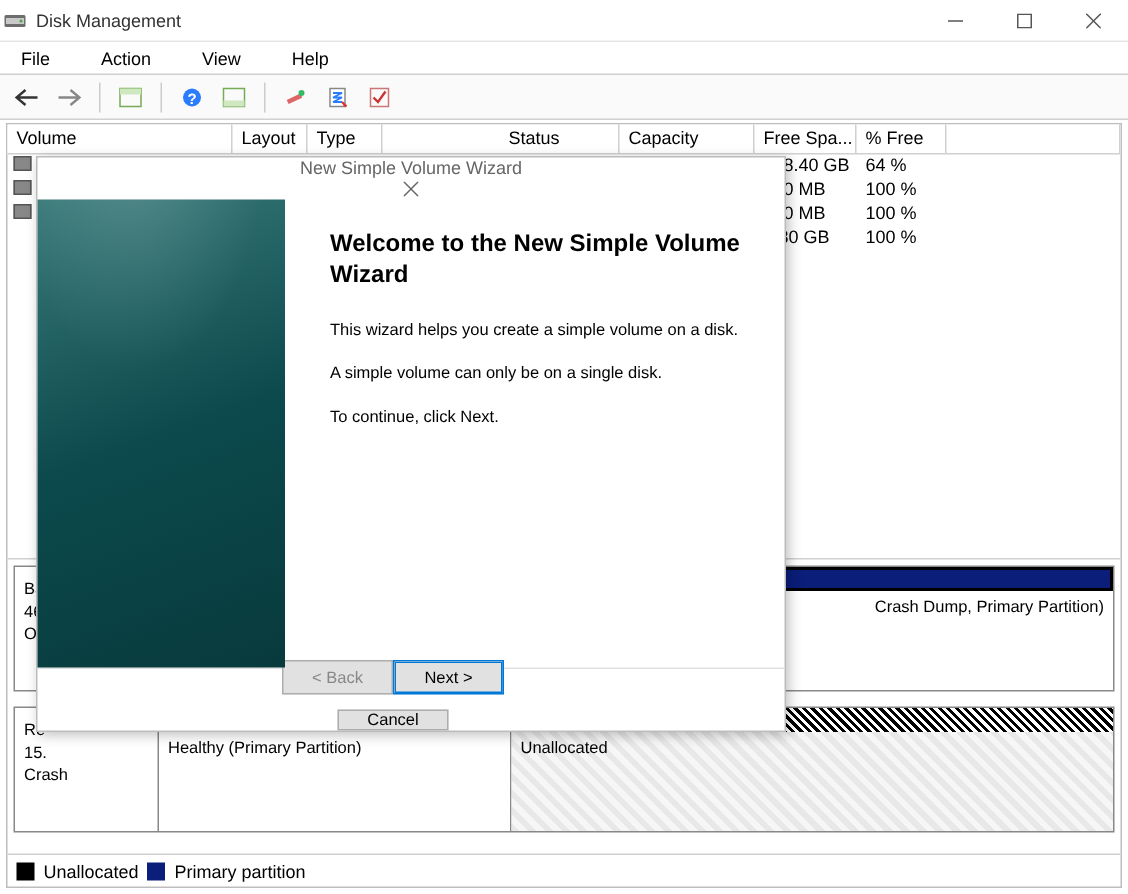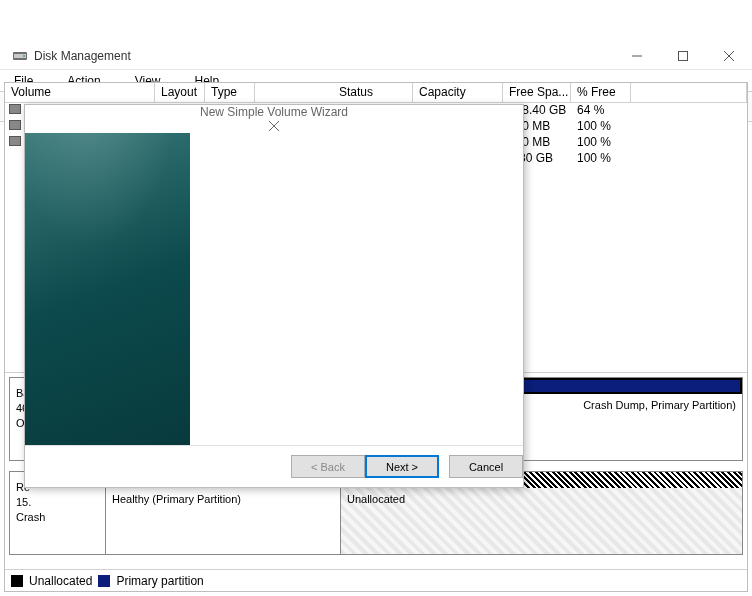--- a/index.html
+++ b/index.html
@@ -1,19 +1,19 @@
 <!DOCTYPE html>
 <html><head>
 <meta charset="utf-8">
 <style>
   * { box-sizing: border-box; margin: 0; padding: 0; font-family: "Segoe UI", Tahoma, sans-serif; }
   body { width: 752px; height: 596px; background: #fff; font-size: 12px; color: #000; overflow: hidden; position: relative; }
 
   
-  .titlebar { height: 28px; display: flex; align-items: center; padding-left: 12px; border-bottom: 1px solid #e5e5e5; margin-top: 42px; }
+  .titlebar { height: 28px; display: flex; align-items: center; padding-left: 2px; border-bottom: 1px solid #e5e5e5; }
   .titlebar .app-icon { width: 16px; height: 16px; margin-right: 6px; }
   .titlebar .title { flex: 1; font-size: 12px; color: #333; }
   .titlebar .winbtn { width: 46px; height: 30px; display: flex; align-items: center; justify-content: center; color: #555; }
   .titlebar .winbtn svg { stroke: #555; }
 
   
   .menubar { height: 22px; display: flex; align-items: center; padding-left: 6px; gap: 18px; border-bottom: 1px solid #d0d0d0; }
   .menubar .mitem { padding: 2px 8px; font-size: 12px; cursor: default; }
 
   
@@ -66,21 +66,21 @@
   .wizard { position: absolute; left: 24px; top: 104px; width: 500px; height: 384px; background: #fff; border: 1px solid #bcbcbc; box-shadow: 2px 2px 8px rgba(0,0,0,0.25); display: flex; flex-direction: column; }
   .wizard .wtitle { height: 28px; display: flex; align-items: center; padding: 0 10px; font-size: 12px; color: #666; flex-direction: column; }
   .wizard .wtitle .spacer { flex: 1; }
   .wizard .wtitle .wx { width: 18px; height: 18px; display: flex; align-items: center; justify-content: center; color: #555; }
   .wizard .wbody { flex: 1; display: flex; }
   .wizard .wbanner { width: 165px; background: linear-gradient(160deg, #3a7a7a 0%, #0c4a4d 50%, #083a3c 100%); position: relative; }
   .wizard .wbanner::before { content: ''; position: absolute; top: 0; left: 0; width: 100%; height: 45%; background: radial-gradient(ellipse at 40% -20%, rgba(255,255,255,0.15), transparent 60%); }
   .wizard .wcontent { flex: 1; padding: 20px 20px 10px 30px; }
   .wizard .wcontent h1 { font-size: 16px; font-weight: bold; line-height: 1.3; margin-bottom: 18px; }
   .wizard .wcontent p { font-size: 11px; margin-bottom: 14px; line-height: 1.4; }
-  .wizard .wbtns { height: 42px; display: flex; align-items: center; justify-content: flex-end; gap: 10px; padding-right: 0; border-top: 1px solid #e0e0e0; }
+  .wizard .wbtns { height: 42px; display: flex; align-items: center; justify-content: flex-end; gap: 10px; padding-right: 24px; border-top: 1px solid #e0e0e0; flex-direction: column; }
   .wizard .wbtns .btnpair { display: flex; }
   .wizard button { min-width: 74px; height: 23px; font-size: 11px; background: #e1e1e1; border: 1px solid #adadad; cursor: default; padding: 0 10px; }
   .wizard button.default { border: 1px solid #0078d7; box-shadow: 0 0 0 1px #0078d7 inset; }
   .wizard button:disabled { color: #888; }
 </style>
 </head>
 <body>
 
 <div class="titlebar">
   <span class="app-icon">
@@ -266,20 +266,26 @@
     <span class="spacer"></span>
     <span class="wx">
       <svg width="10" height="10">
           <line x1="0" y1="0" x2="10" y2="10" stroke="#666"></line>
           <line x1="10" y1="0" x2="0" y2="10" stroke="#666"></line>
         </svg>
     </span>
   </div>
   <div class="wbody">
     <div class="wbanner"></div>
+    <div class="wcontent">
+      <h1>Welcome to the New Simple Volume Wizard</h1>
+      <p>This wizard helps you create a simple volume on a disk.</p>
+      <p>A simple volume can only be on a single disk.</p>
+      <p>To continue, click Next.</p>
+    </div>
   </div>
   <div class="wbtns">
     <div class="btnpair">
       <button disabled="">&lt; Back</button>
       <button class="default">Next &gt;</button>
     </div>
     <button>Cancel</button>
   </div>
 </div>
 

